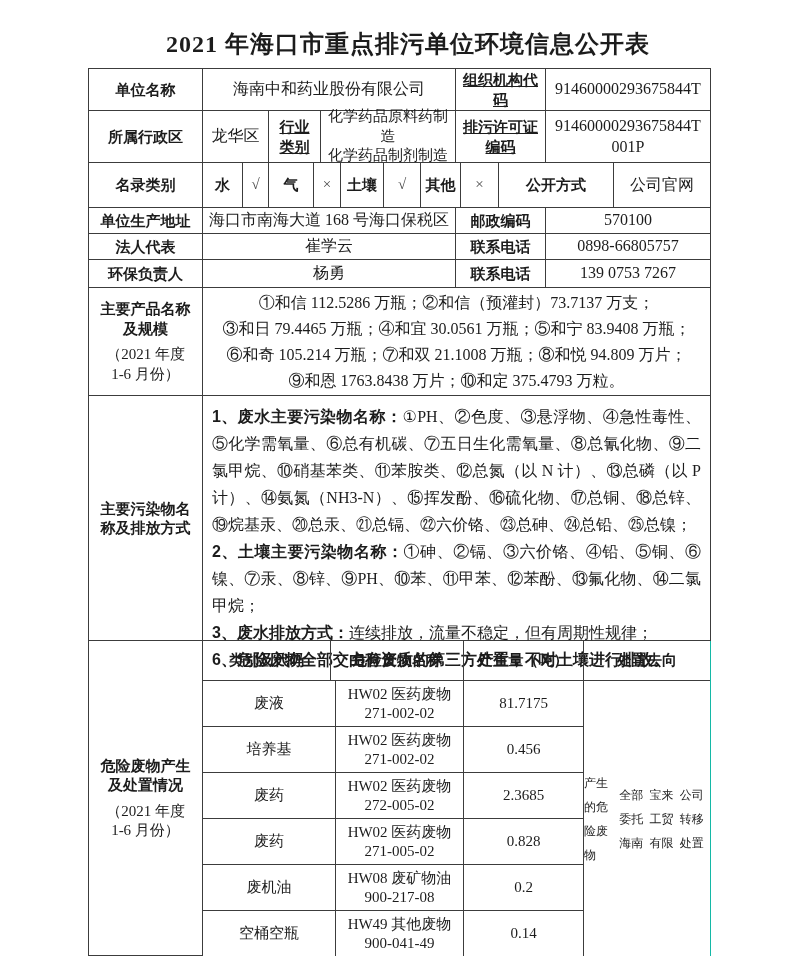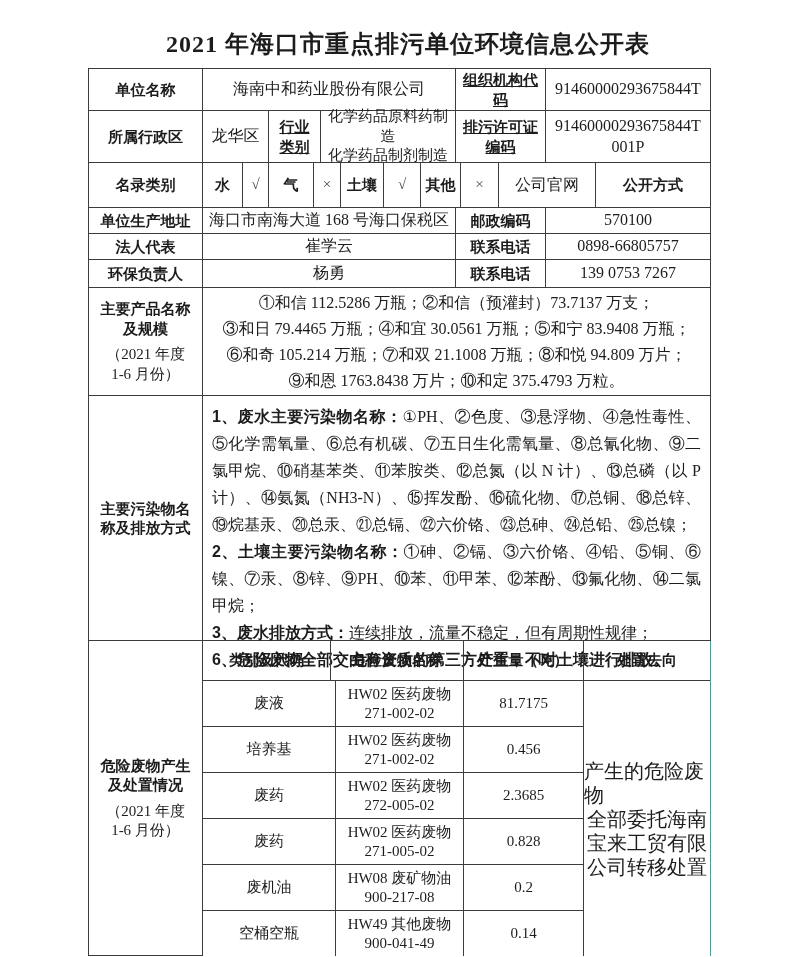--- a/index.html
+++ b/index.html
@@ -57,22 +57,22 @@
     display:flex;flex-direction:column;align-items:center;justify-content:center;
     text-align:center;line-height:1.25;font-size:15px;
   }
   .nw133{width:133px}.nw128{width:128px}.nw120{width:120px}
   .ndrow:last-child .ncell{border-bottom:none;}
   .nh{
     box-sizing:border-box;height:40px;border-bottom:1px solid #3c3c3c;
     display:flex;align-items:center;justify-content:center;
   }
   .nmerged{
-    flex:1 1 auto;display:flex;flex-direction:column;align-items:center;justify-content:center;
-    line-height:24px;font-size:20px;
+    flex:1 1 auto;display:flex;align-items:center;justify-content:center;
+    line-height:24px;font-size:12px;
   }
 </style>
 </head>
 <body>
 
 <div class="page">
 
   <div class="title">2021 年海口市重点排污单位环境信息公开表</div>
 
   <div class="tbl">
@@ -102,22 +102,22 @@
     <div class="row h45">
       <div class="cell lbl w114">名录类别</div>
       <div class="cell lbl w40">水</div>
       <div class="cell mark w26">√</div>
       <div class="cell lbl w45">气</div>
       <div class="cell mark w27">×</div>
       <div class="cell lbl w43">土壤</div>
       <div class="cell mark w37">√</div>
       <div class="cell lbl w40">其他</div>
       <div class="cell mark w38">×</div>
+      <div class="cell lbl w115">公开方式</div>
       <div class="cell w97">公司官网</div>
-      <div class="cell lbl w115">公开方式</div>
     </div>
 
     <div class="row h26">
       <div class="cell lbl w114">单位生产地址</div>
       <div class="cell w253">海口市南海大道 168 号海口保税区</div>
       <div class="cell lbl w90">邮政编码</div>
       <div class="cell w165">570100</div>
     </div>
 
     <div class="row h26">

